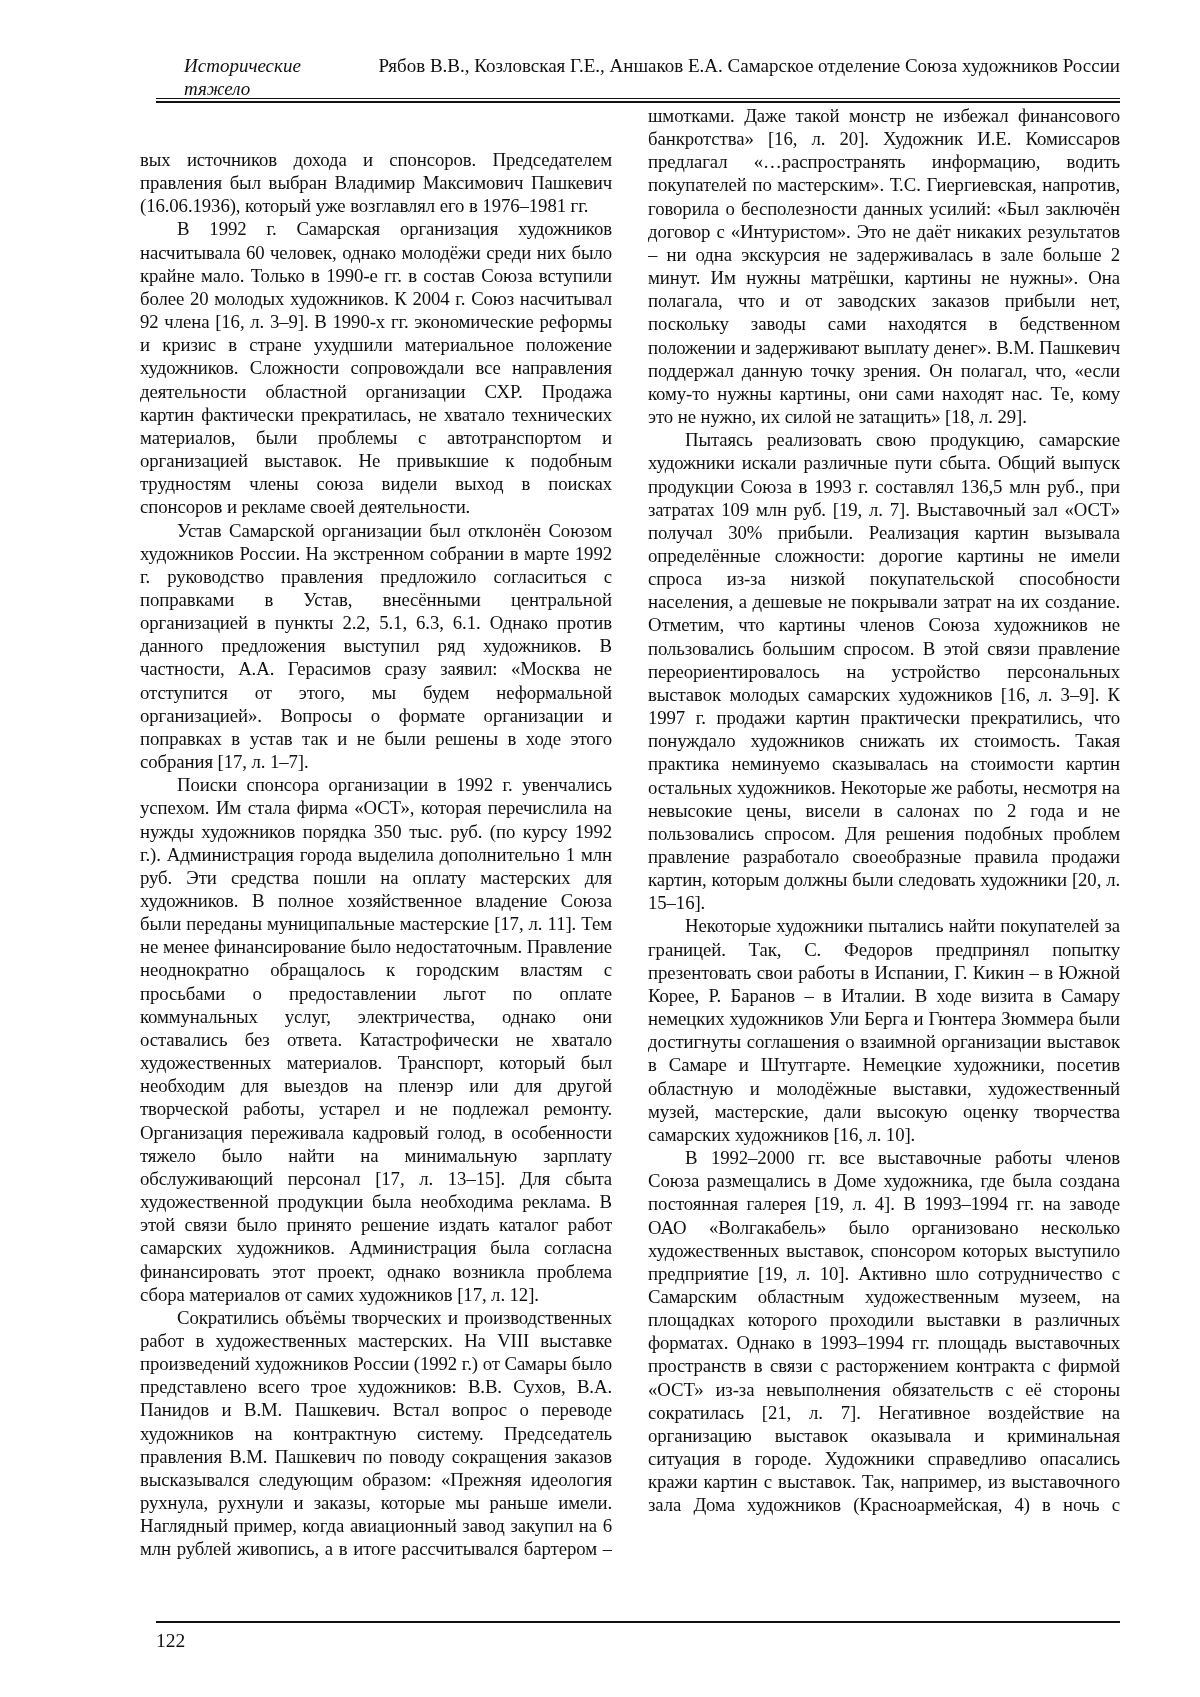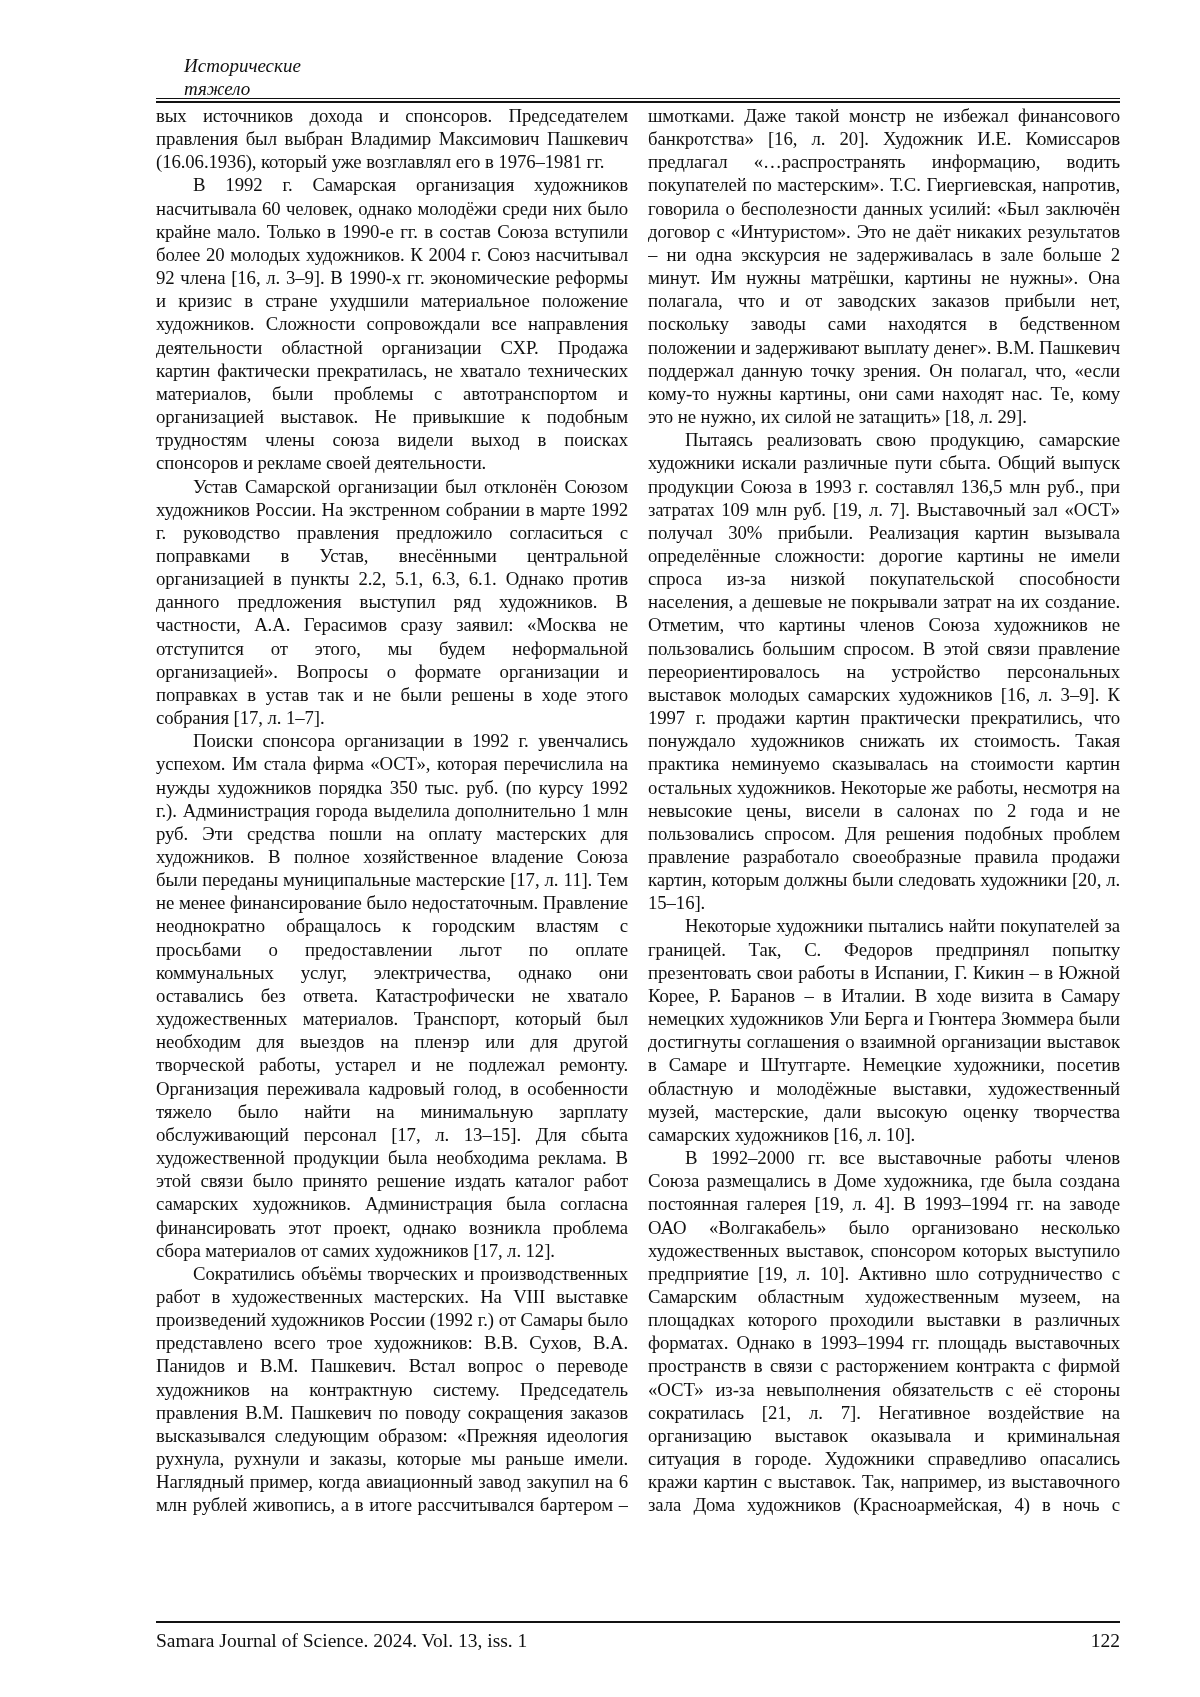--- a/index.html
+++ b/index.html
@@ -45,21 +45,21 @@
     width: 472px;
     height: 1514px;
     overflow: hidden;
     font-size: 18.8px;
     line-height: 23.15px;
     text-align: justify;
     letter-spacing: -0.1px;
     hyphens: auto;
     -webkit-hyphens: auto;
   }
-  .col-left  { left: 156px; }
+  .col-left  { left: 140px; margin-top: 44px; }
   .col-right { left: 648px; font-family: Liberation Serif, serif; }
   .col p { margin: 0; text-indent: 37px; }
   .col p.cont { text-indent: 0; }
   .col p.cut { text-align-last: justify; }
   
   .footer-rule {
     position: absolute;
     left: 156px; top: 1621px;
     width: 964px;
     border-top: 2.5px solid #111;
@@ -78,20 +78,21 @@
 <body>
 
 <div class="page">
 
   <div class="runhead-left">
     <div>Исторические</div>
     <div>тяжело</div>
   </div>
 
   <div class="runhead-right">
+    <div>Рябов В.В., Козловская Г.Е., Аншаков Е.А. Самарское отделение Союза художников России</div>
   </div>
 
   <div class="header-rule"></div>
 
   <div class="col col-left">
     <p class="cont">вых источников дохода и спонсоров. Председателем правления был выбран Владимир Максимович Пашкевич (16.06.1936), который уже возглавлял его в 1976–1981 гг.</p>
     <p>В 1992 г. Самарская организация художников насчитывала 60 человек, однако молодёжи среди них было крайне мало. Только в 1990-е гг. в состав Союза вступили более 20 молодых художников. К 2004 г. Союз насчитывал 92 члена [16, л. 3–9]. В 1990-х гг. экономические реформы и кризис в стране ухудшили материальное положение художников. Сложности сопровождали все направления деятельности областной организации СХР. Продажа картин фактически прекратилась, не хватало технических материалов, были проблемы с автотранспортом и организацией выставок. Не привыкшие к подобным трудностям члены союза видели выход в поисках спонсоров и рекламе своей деятельности.</p>
     <p>Устав Самарской организации был отклонён Союзом художников России. На экстренном собрании в марте 1992 г. руководство правления предложило согласиться с поправками в Устав, внесёнными центральной организацией в пункты 2.2, 5.1, 6.3, 6.1. Однако против данного предложения выступил ряд художников. В частности, А.А. Герасимов сразу заявил: «Москва не отступится от этого, мы будем неформальной организацией». Вопросы о формате организации и поправках в устав так и не были решены в ходе этого собрания [17, л. 1–7].</p>
     <p>Поиски спонсора организации в 1992 г. увенчались успехом. Им стала фирма «ОСТ», которая перечислила на нужды художников порядка 350 тыс. руб. (по курсу 1992 г.). Администрация города выделила дополнительно 1 млн руб. Эти средства пошли на оплату мастерских для художников. В полное хозяйственное владение Союза были переданы муниципальные мастерские [17, л. 11]. Тем не менее финансирование было недостаточным. Правление неоднократно обращалось к городским властям с просьбами о предоставлении льгот по оплате коммунальных услуг, электричества, однако они оставались без ответа. Катастрофически не хватало художественных материалов. Транспорт, который был необходим для выездов на пленэр или для другой творческой работы, устарел и не подлежал ремонту. Организация переживала кадровый голод, в особенности тяжело было найти на минимальную зарплату обслуживающий персонал [17, л. 13–15]. Для сбыта художественной продукции была необходима реклама. В этой связи было принято решение издать каталог работ самарских художников. Администрация была согласна финансировать этот проект, однако возникла проблема сбора материалов от самих художников [17, л. 12].</p>
     <p class="cut">Сократились объёмы творческих и производственных работ в художественных мастерских. На VIII выставке произведений художников России (1992 г.) от Самары было представлено всего трое художников: В.В. Сухов, В.А. Панидов и В.М. Пашкевич. Встал вопрос о переводе художников на контрактную систему. Председатель правления В.М. Пашкевич по поводу сокращения заказов высказывался следующим образом: «Прежняя идеология рухнула, рухнули и заказы, которые мы раньше имели. Наглядный пример, когда авиационный завод закупил на 6 млн рублей живопись, а в итоге рассчитывался бартером –</p>
@@ -100,17 +101,16 @@
   <div class="col col-right">
     <p class="cont">шмотками. Даже такой монстр не избежал финансового банкротства» [16, л. 20]. Художник И.Е. Комиссаров предлагал «…распространять информацию, водить покупателей по мастерским». Т.С. Гиергиевская, напротив, говорила о бесполезности данных усилий: «Был заключён договор с «Интуристом». Это не даёт никаких результатов – ни одна экскурсия не задерживалась в зале больше 2 минут. Им нужны матрёшки, картины не нужны». Она полагала, что и от заводских заказов прибыли нет, поскольку заводы сами находятся в бедственном положении и задерживают выплату денег». В.М. Пашкевич поддержал данную точку зрения. Он полагал, что, «если кому-то нужны картины, они сами находят нас. Те, кому это не нужно, их силой не затащить» [18, л. 29].</p>
     <p>Пытаясь реализовать свою продукцию, самарские художники искали различные пути сбыта. Общий выпуск продукции Союза в 1993 г. составлял 136,5 млн руб., при затратах 109 млн руб. [19, л. 7]. Выставочный зал «ОСТ» получал 30% прибыли. Реализация картин вызывала определённые сложности: дорогие картины не имели спроса из-за низкой покупательской способности населения, а дешевые не покрывали затрат на их создание. Отметим, что картины членов Союза художников не пользовались большим спросом. В этой связи правление переориентировалось на устройство персональных выставок молодых самарских художников [16, л. 3–9]. К 1997 г. продажи картин практически прекратились, что понуждало художников снижать их стоимость. Такая практика неминуемо сказывалась на стоимости картин остальных художников. Некоторые же работы, несмотря на невысокие цены, висели в салонах по 2 года и не пользовались спросом. Для решения подобных проблем правление разработало своеобразные правила продажи картин, которым должны были следовать художники [20, л. 15–16].</p>
     <p>Некоторые художники пытались найти покупателей за границей. Так, С. Федоров предпринял попытку презентовать свои работы в Испании, Г. Кикин – в Южной Корее, Р. Баранов – в Италии. В ходе визита в Самару немецких художников Ули Берга и Гюнтера Зюммера были достигнуты соглашения о взаимной организации выставок в Самаре и Штутгарте. Немецкие художники, посетив областную и молодёжные выставки, художественный музей, мастерские, дали высокую оценку творчества самарских художников [16, л. 10].</p>
     <p class="cut">В 1992–2000 гг. все выставочные работы членов Союза размещались в Доме художника, где была создана постоянная галерея [19, л. 4]. В 1993–1994 гг. на заводе ОАО «Волгакабель» было организовано несколько художественных выставок, спонсором которых выступило предприятие [19, л. 10]. Активно шло сотрудничество с Самарским областным художественным музеем, на площадках которого проходили выставки в различных форматах. Однако в 1993–1994 гг. площадь выставочных пространств в связи с расторжением контракта с фирмой «ОСТ» из-за невыполнения обязательств с её стороны сократилась [21, л. 7]. Негативное воздействие на организацию выставок оказывала и криминальная ситуация в городе. Художники справедливо опасались кражи картин с выставок. Так, например, из выставочного зала Дома художников (Красноармейская, 4) в ночь с</p>
   </div>
 
   <div class="footer-rule"></div>
 
   <div class="page-footer">
-    <span>Samara Journal of Science. 2024. Vol. 13, iss. 1</span>
     <span>122</span>
   </div>
 
 </div>
 
 </body></html>

